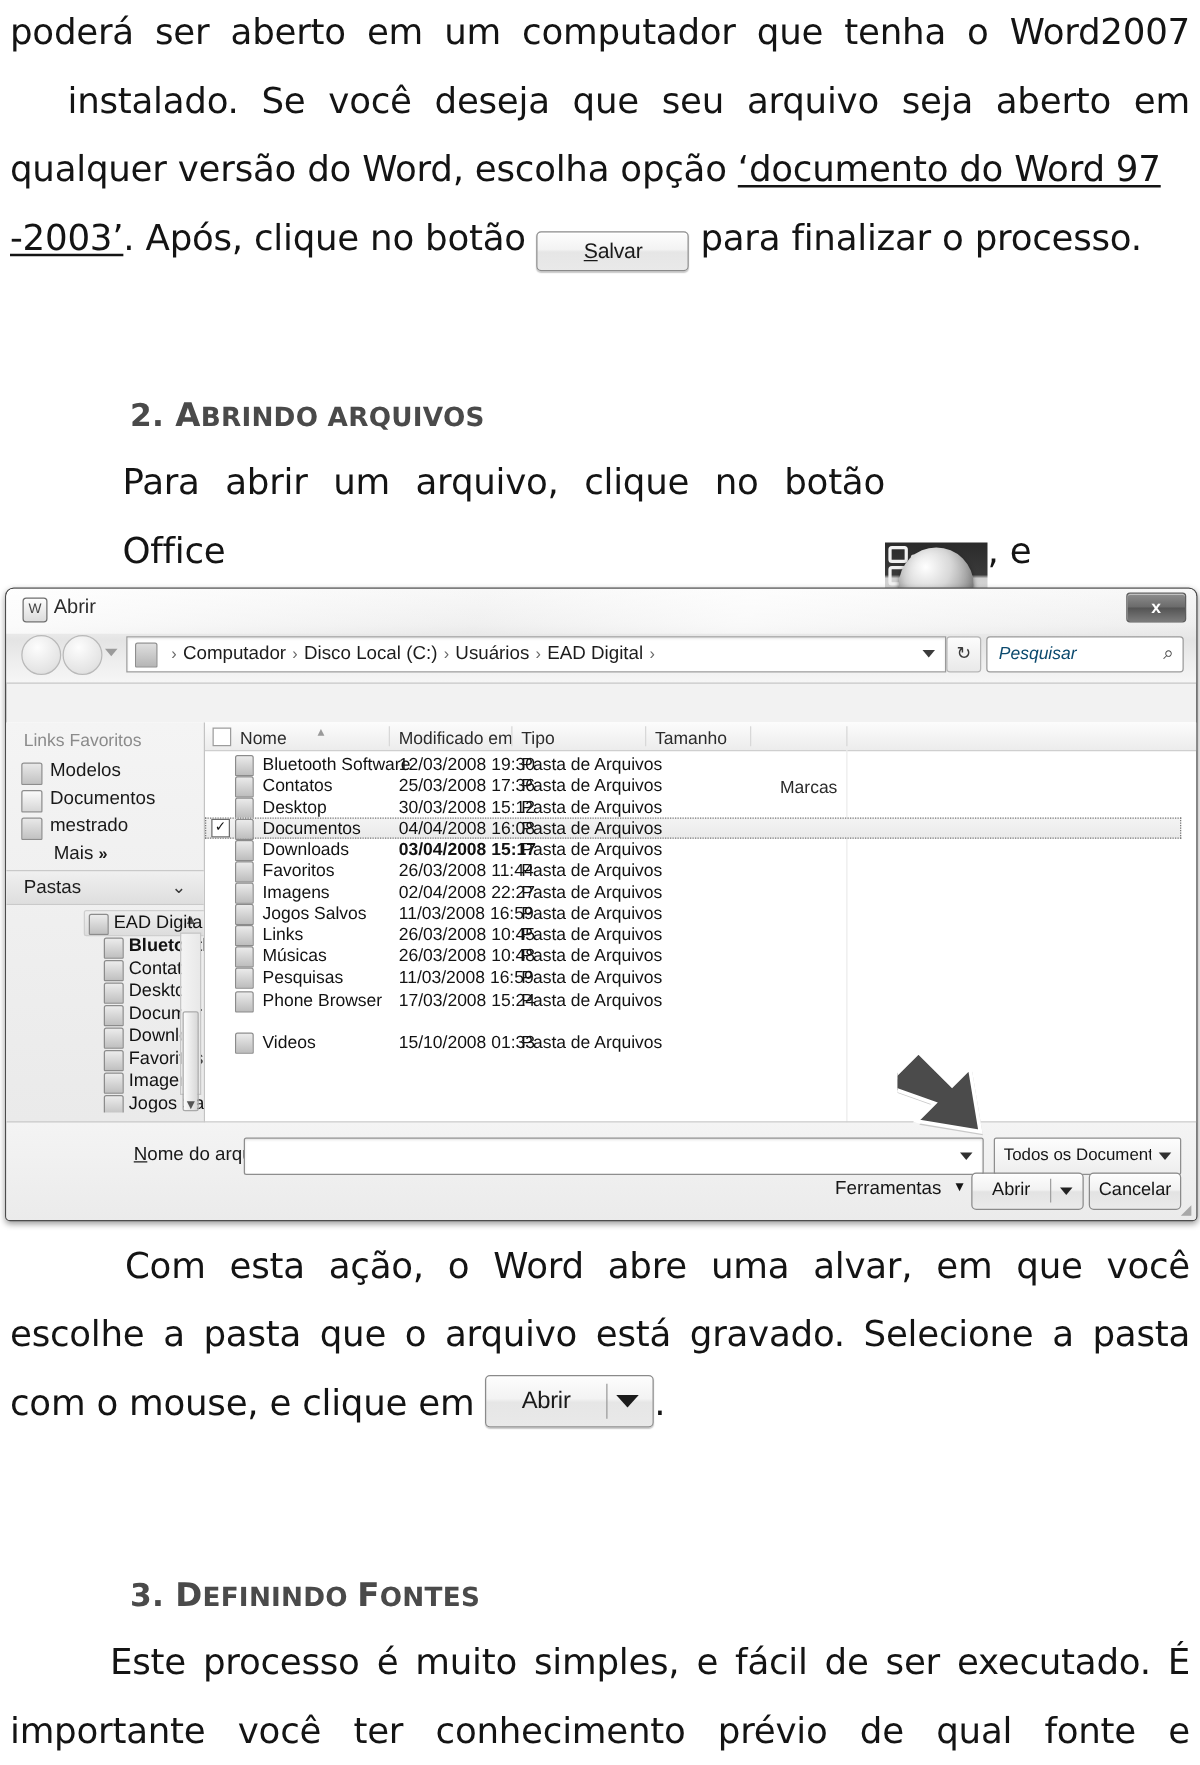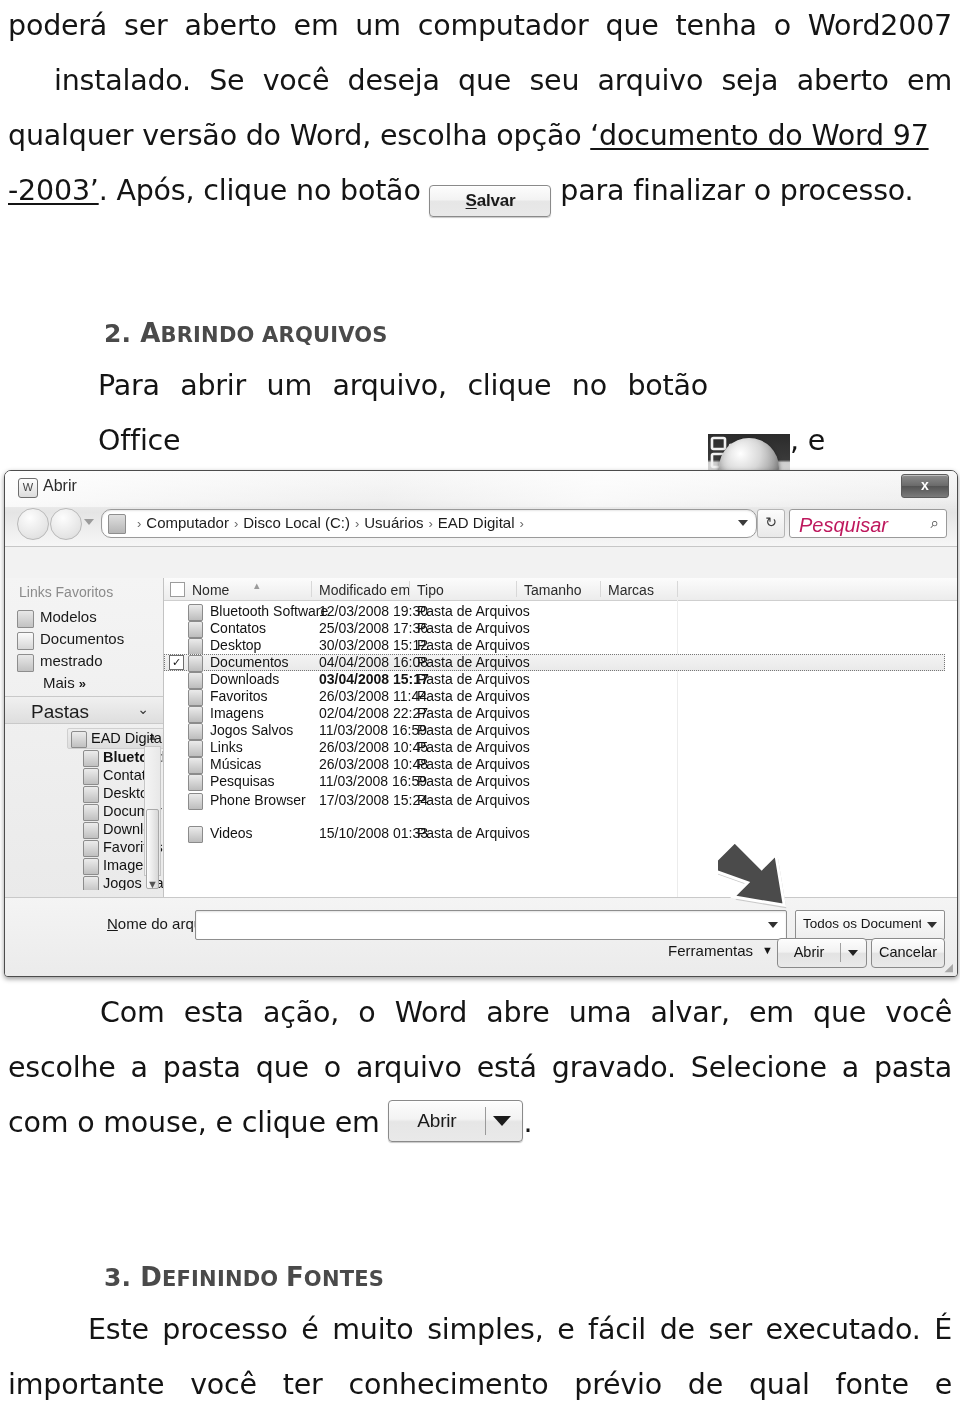--- a/index.html
+++ b/index.html
@@ -40,21 +40,21 @@
     display:inline-block;
     vertical-align:-6px;
     border:1px solid #8a8a8a;
     border-radius:4px;
     background:linear-gradient(#fdfdfd 0%,#f3f3f3 45%,#e6e6e6 52%,#e9e9e9 100%);
     box-shadow:0 1px 1px rgba(0,0,0,.22), inset 0 1px 0 #fff;
     font-family:"Liberation Sans", sans-serif;
     color:#1a1a1a;
     text-align:center;
   }
-  .btn-salvar{ width:120px;height:30px;line-height:30px;font-size:17px;font-weight:bold; }
+  .btn-salvar{ width:120px;height:30px;line-height:30px;font-size:17px; }
   .btn-salvar u{ text-underline-offset:2px; }
   .btn-abrir-split{
     width:133px;height:40px;position:relative;
     vertical-align:-10px;
   }
   .btn-abrir-split .lbl{
     position:absolute;left:0;top:0;width:95px;height:40px;line-height:40px;
     font-size:19px;
   }
   .btn-abrir-split .sep{
@@ -123,21 +123,21 @@
     background:radial-gradient(circle at 40% 30%,#fdfdfd,#e4e4e4 70%,#d2d2d2 100%);
   }
   .navbtn.back{ left:12px; }
   .navbtn.fwd{ left:45px; }
   .nav-caret{
     position:absolute;left:79px;top:14px;width:0;height:0;
     border-left:5px solid transparent;border-right:5px solid transparent;border-top:6px solid #9b9b9b;
   }
   .addressbar{
     position:absolute;left:96px;top:4px;right:200px;height:27px;
-    background:#fff;border:1px solid #9a9a9a;border-radius:10px;
+    background:#fff;border:1px solid #9a9a9a;border-radius:0;
     box-shadow:inset 0 1px 2px rgba(0,0,0,.1);
   }
   .addr-ico{
     position:absolute;left:6px;top:4px;width:16px;height:18px;
     background:linear-gradient(#dfdfdf,#b6b6b6);border:1px solid #8e8e8e;border-radius:2px 2px 1px 1px;
   }
   .crumbs{ position:absolute;left:30px;top:4px;font-size:15px;color:#1c1c1c;white-space:nowrap; }
   .crumbs .sep{ color:#6a6a6a;margin:0 5px;font-size:13px; }
   .addr-drop{
     position:absolute;right:8px;top:10px;width:0;height:0;
@@ -147,21 +147,21 @@
     position:absolute;right:172px;top:4px;width:26px;height:27px;
     border:1px solid #b5b5b5;border-radius:3px;
     background:linear-gradient(#fcfcfc,#e9e9e9);
     font-size:14px;line-height:25px;text-align:center;color:#3a3a3a;
   }
   .searchbox{
     position:absolute;right:10px;top:4px;width:156px;height:27px;
     background:#fff;border:1px solid #9a9a9a;border-radius:3px;
   }
   .searchbox .ph{
-    position:absolute;left:9px;top:4px;font-size:20px;color:#be185d;font-style:italic;
+    position:absolute;left:9px;top:4px;font-size:14px;color:#0c4a6e;font-style:italic;
   }
   .search-ico{ position:absolute;right:7px;top:4px;font-size:15px;color:#4a4a4a; }
 
   
   .cmdbar{
     position:absolute;left:0;top:75px;right:0;height:32px;
     background:linear-gradient(180deg,#f7f7f7 0%,#ececec 48%,#e0e0e0 52%,#ebebeb 100%);
     border-bottom:1px solid #c9c9c9;
   }
   .cmd{
@@ -204,21 +204,21 @@
   .fav-ico.doc{ background:linear-gradient(#fbfbfb,#d6d6d6); }
   .fav-lbl{ position:absolute;left:23px;top:0; }
   .mais{
     position:absolute;left:38px;font-size:15px;color:#1a1a1a;
   }
   .pastas-bar{
     position:absolute;left:0;right:0;height:26px;
     background:linear-gradient(#f0f0f0,#dedede);
     border-top:1px solid #c9c9c9;border-bottom:1px solid #c9c9c9;
   }
-  .pastas-bar .lbl{ position:absolute;left:26px;top:4px;font-size:19px;color:#1c1c1c; }
+  .pastas-bar .lbl{ position:absolute;left:14px;top:4px;font-size:15px;color:#1c1c1c; }
   .pastas-bar .chev{ position:absolute;right:14px;top:4px;font-size:14px;color:#3a3a3a; }
   .tree{ position:absolute;left:0;right:0;overflow:hidden; }
   .tnode{
     position:absolute;font-size:14.5px;color:#121212;white-space:nowrap;
   }
   .tnode .tico{
     position:absolute;left:0;top:1px;width:14px;height:15px;
     background:linear-gradient(#ececec,#c0c0c0);border:1px solid #8c8c8c;border-radius:2px 2px 1px 1px;
   }
   .tnode .tlbl{ position:absolute;left:20px;top:0; }
@@ -472,21 +472,21 @@
         <div class="hdr-check"></div>
         <div class="hc" style="left:28px;">Nome</div>
         <div class="sortmark">▴</div>
         <div class="vsep" style="left:147px;"></div>
         <div class="hc" style="left:155px;">Modificado em</div>
         <div class="vsep" style="left:245px;"></div>
         <div class="hc" style="left:253px;">Tipo</div>
         <div class="vsep" style="left:352px;"></div>
         <div class="hc" style="left:360px;">Tamanho</div>
         <div class="vsep" style="left:436px;"></div>
-        <div class="hc" style="left:444px;">Marcas</div>
+        <div class="hc" style="left:460px;margin-top:39px;">Marcas</div>
         <div class="vsep" style="left:513px;"></div>
       </div>
 
       <div class="col-vsep" style="left:513px;"></div>
 
       <div>
         <div class="row" style="top:25px;">
           <span class="ficon"></span>
           <span class="rc" style="left:46px;">Bluetooth Software</span>
           <span class="rc" style="left:155px;">12/03/2008 19:30</span>

